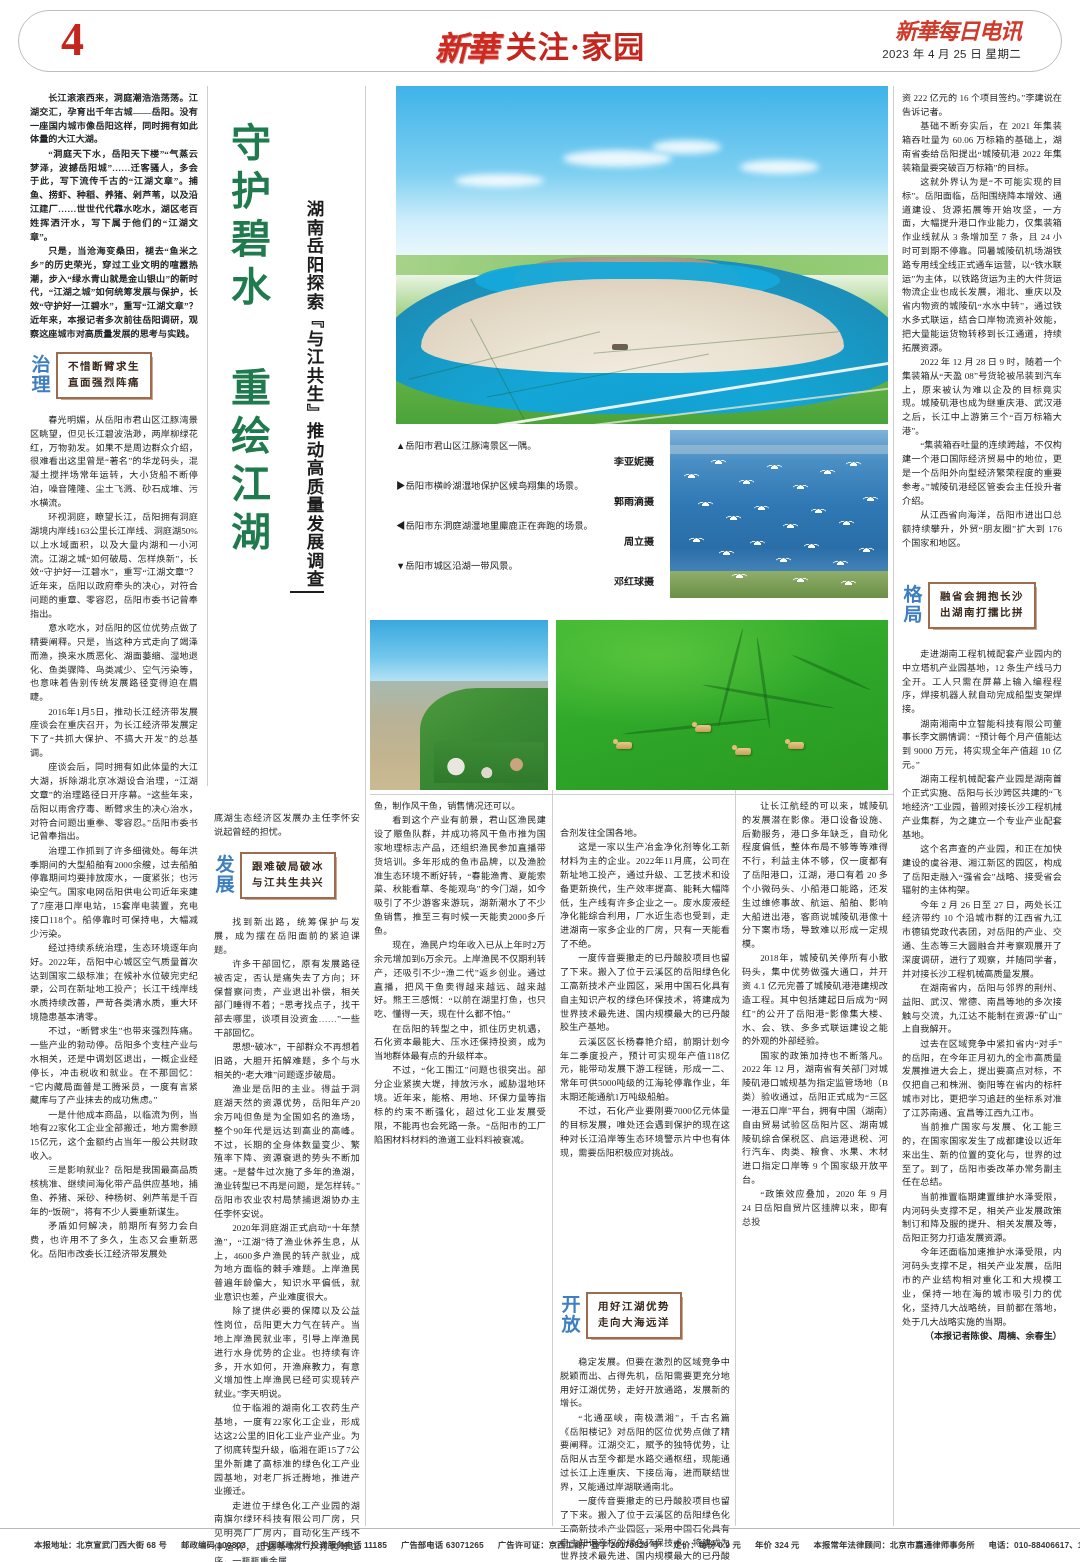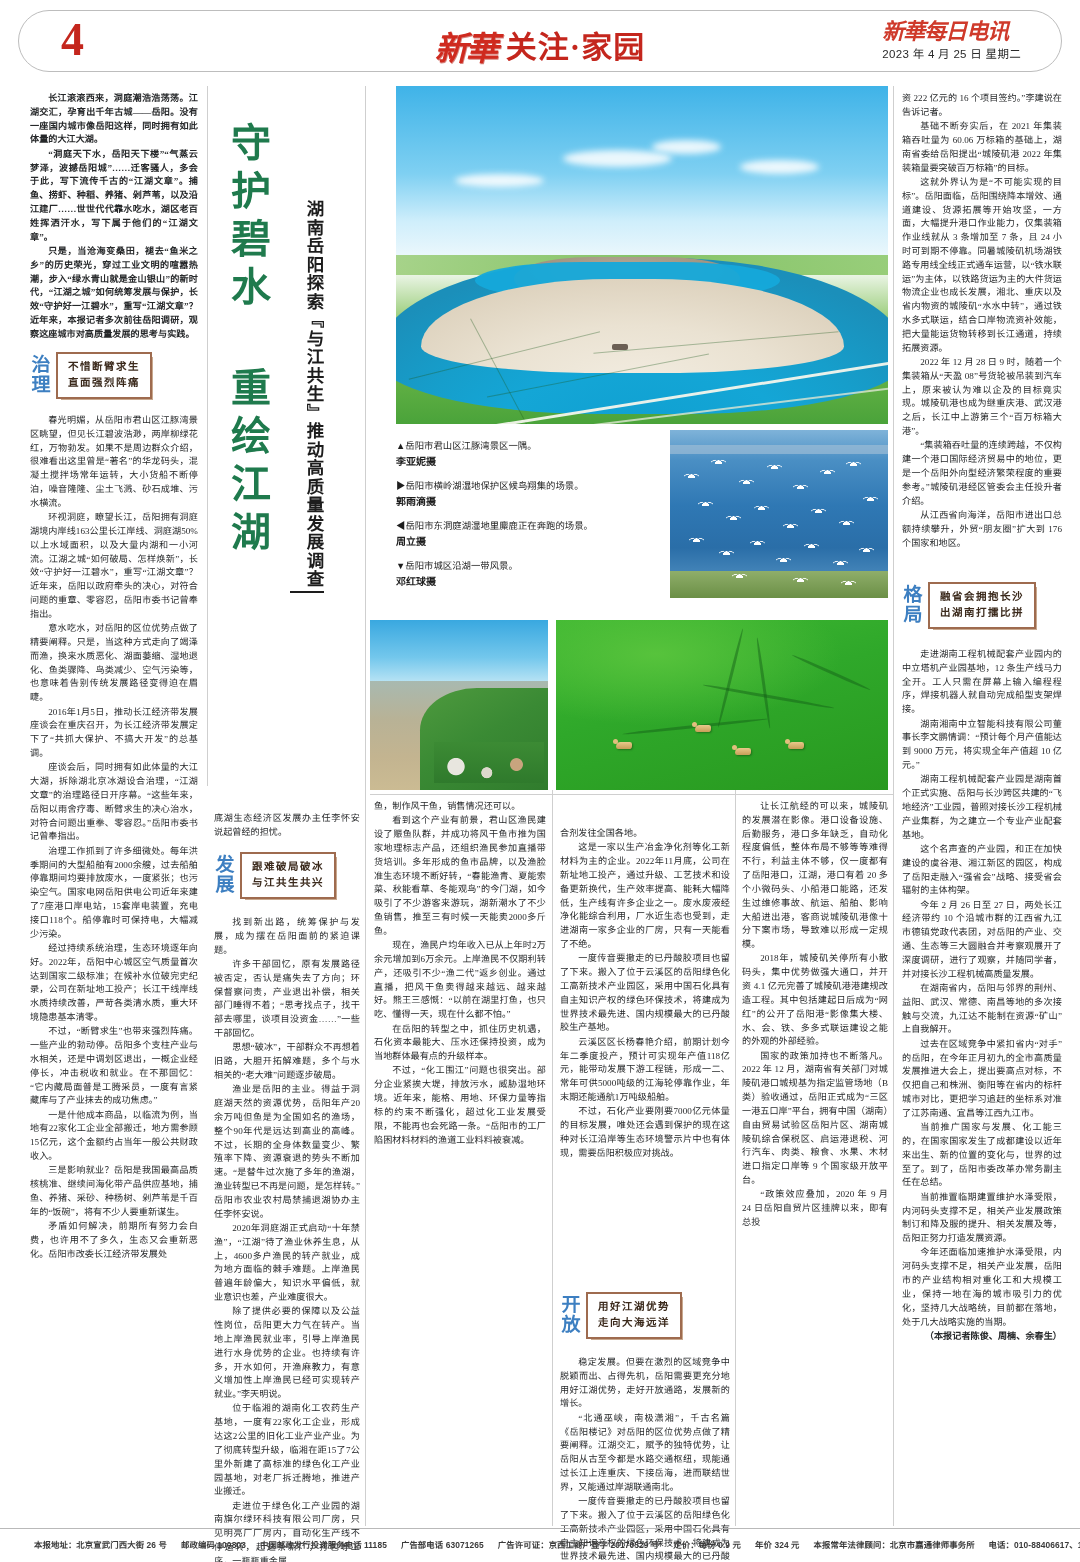--- a/index.html
+++ b/index.html
@@ -30,21 +30,21 @@
     font-family:"DejaVu Serif",serif; font-size:33px; font-weight:700;
     color:#cf2a1f; font-style:italic;
     letter-spacing:-2px; vertical-align:-2px;
     text-shadow:0.6px 0.6px 0 rgba(180,30,20,.55);
   }
   .mast-title{
     font-family:"Liberation Serif",serif; font-size:31px; font-weight:700;
     color:#c4261d; letter-spacing:1px; margin-left:5px;
   }
   .mast-right{
-    position:absolute; right:40px; top:8px; text-align:left;
+    position:absolute; right:40px; top:8px; text-align:right;
   }
   .mast-right .logo{
     font-family:"DejaVu Serif",serif; font-style:italic; font-weight:700;
     font-size:22px; color:#cf3a2b; letter-spacing:-1px; line-height:1.15;
   }
   .mast-right .date{
     font-family:"Liberation Sans",sans-serif; font-size:11.5px;
     font-weight:400; color:#2a2a2a; letter-spacing:0.3px; margin-top:1px;
   }
 
@@ -240,21 +240,21 @@
 
   
   .captions{
     position:absolute; left:396px; top:440px; width:258px;
     font-family:"Liberation Serif",serif; font-size:9.4px;
     line-height:1.45; color:#1e1e1e;
   }
   .captions .cap{ margin-bottom:11px; }
   .captions .cap .t{ display:block; }
   .captions .cap .credit{
-    display:block; text-align:left; font-weight:700;
+    display:block; text-align:right; font-weight:700;
     font-family:"Liberation Sans",sans-serif; font-size:10px; margin-top:1px;
   }
 
   
   .vrule{ position:absolute; width:1px; background:#cfcfcf; }
   .hrule{ position:absolute; height:1px; background:#cfcfcf; }
 
   
   .footer{
     position:absolute; left:0; bottom:0; width:1080px; height:34px;
@@ -510,21 +510,21 @@
   <p>在湖南省内，岳阳与邻界的荆州、益阳、武汉、常德、南昌等地的多次接触与交流，九江达不能制在资源“矿山”上自我解开。</p>
   <p>过去在区域竞争中紧扣省内“对手”的岳阳，在今年正月初九的全市高质量发展推进大会上，提出要高点对标，不仅把自己和株洲、衡阳等在省内的标杆城市对比，更把学习追赶的坐标系对准了江苏南通、宜昌等江西九江市。</p>
   <p>当前推广国家与发展、化工能三的，在国家国家发生了成都建设以近年来出生、新的位置的变化与，世界的过至了。到了，岳阳市委改革办常务副主任在总结。</p>
   <p>当前推置临期建置维护水泽受限，内河码头支撑不足，相关产业发展政策制订和降及服的提升、相关发展及等，岳阳正努力打造发展资源。</p>
   <p>今年还面临加速推护水泽受限，内河码头支撑不足，相关产业发展，岳阳市的产业结构相对重化工和大规模工业，保持一地在海的城市吸引力的优化，坚持几大战略统，目前都在落地，处于几大战略实施的当期。</p>
   <p class="byline">（本报记者陈俊、周楠、余春生）</p>
 </div>
 
 <div class="footer">
   <div class="footer-inner">
-    <span>本报地址：北京宣武门西大街 26 号</span>
+    <span>本报地址：北京宣武门西大街 68 号</span>
     <span>邮政编码 100803</span>
     <span>中国邮政发行投递服务电话 11185</span>
     <span>广告部电话 63071265</span>
     <span>广告许可证：京西工商广登字 20170529 号</span>
     <span>定价：每份 0.9 元</span>
     <span>年价 324 元</span>
     <span>本报常年法律顾问：北京市嘉通律师事务所</span>
     <span>电话：010-88406617、13901102545</span>
   </div>
 </div>

